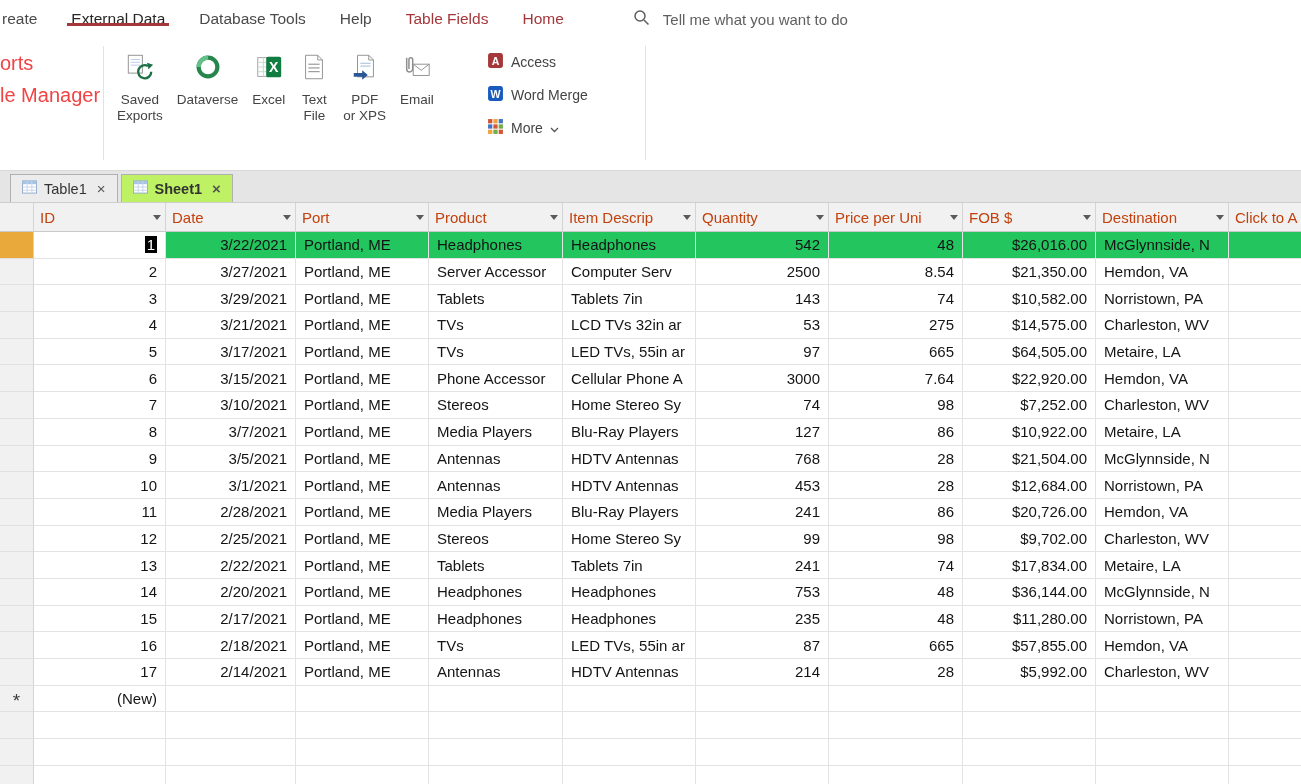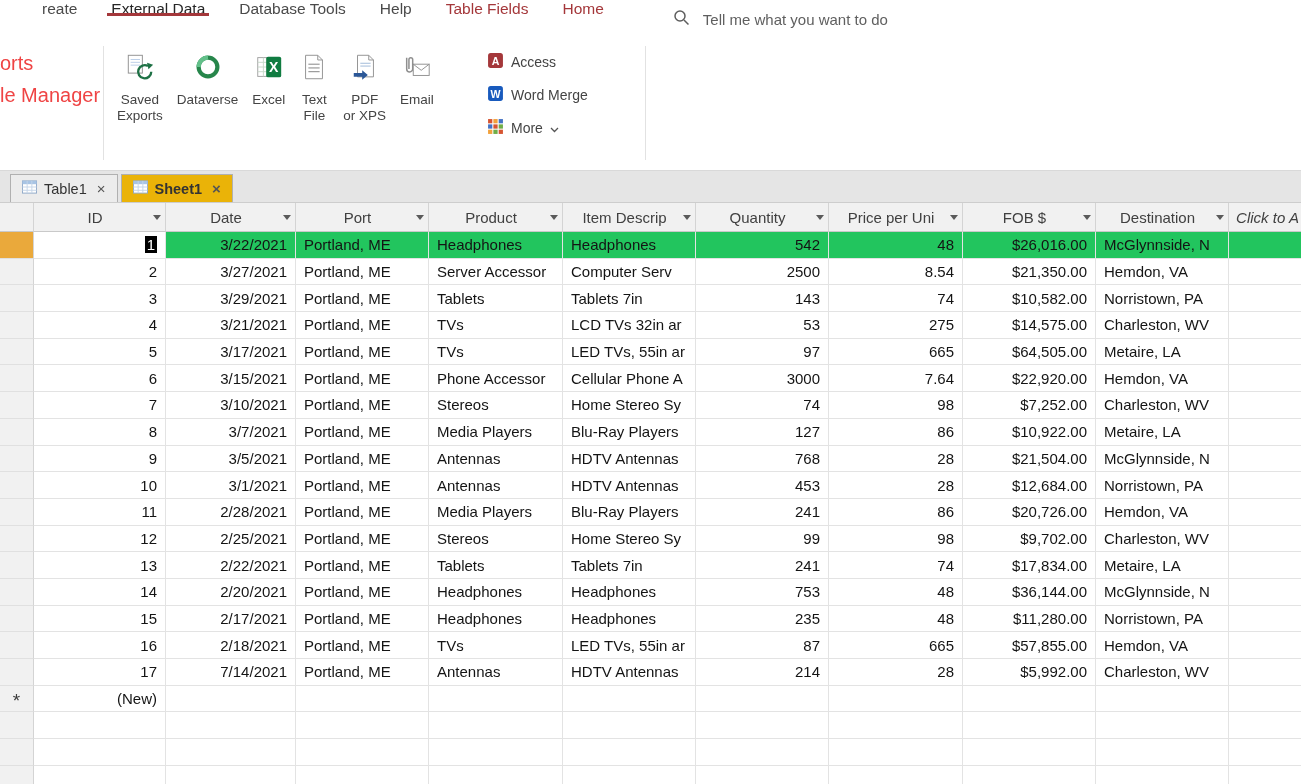--- a/index.html
+++ b/index.html
@@ -45,55 +45,55 @@
 
   
   .obj-strip {
     position:absolute; top:171px; left:0; width:100%; height:32px;
     background:#e5e5e5; border-bottom:1px solid #cdcdcd;
     display:flex; align-items:flex-end; padding-left:10px;
   }
   .obj-tab { height:28px; display:flex; align-items:center; gap:7px; padding:0 11px;
     background:#ececec; border:1px solid #b0b0b0; border-bottom:none; margin-right:3px;
     font-size:14.5px; color:#333; cursor:pointer; }
-  .obj-tab.active { background:#eab308; font-weight:bold; }
+  .obj-tab.active { background:#bef264; font-weight:bold; }
   .obj-tab .close { font-size:15px; color:#555; margin-left:3px; line-height:1; }
 
   
   .sheet {
     position:absolute; top:203px; left:0; width:1316px; height:581px;
     display:grid;
     grid-template-columns:34px 132px 130px 133px 134px 133px 133px 134px 133px 133px 87px;
     grid-template-rows:29px;
     grid-auto-rows:26.7px;
     background:#fff;
   }
   .cell { border-right:1px solid #e3e3e3; border-bottom:1px solid #e3e3e3;
     overflow:hidden; white-space:nowrap; display:flex; align-items:center;
     padding:0 8px; font-size:15px; color:#141414; cursor:default; }
   .cell.r { justify-content:flex-end; }
   .cell.hdr { background:#f1f1f1; border-right:1px solid #d4d4d4; border-bottom:1px solid #c9c9c9;
-    color:#404040; justify-content:center; position:relative; padding:0 15px 0 6px; cursor:pointer; }
+    color:#c2410c; justify-content:flex-start; position:relative; padding:0 15px 0 6px; cursor:pointer; }
   .hdr .drop { position:absolute; right:4px; top:50%; margin-top:-2px; width:0; height:0;
     border-left:4.5px solid transparent; border-right:4.5px solid transparent; border-top:5px solid #5a5a5a; }
-  .hdr.placeholder .htxt { font-style:italic; }
+  .hdr.placeholder .htxt { }
   .hdr.corner { padding:0; }
   .cell.rowsel { background:#f1f1f1; border-right:1px solid #d4d4d4; border-bottom:1px solid #e0e0e0;
     padding:0; justify-content:center; cursor:pointer; }
   .rowsel.gold { background:#eaa93b; }
   .cell.sel { background:#22c55e; }
   .cell.editcell { background:#fff; }
   .selhl { background:#000; color:#fff; padding:0 2px; }
   .star { font-size:19px; color:#3c3c3c; line-height:1; margin-top:4px; }
 </style>
 </head>
 <body>
 
 <div class="ribbon-tabs">
-  <div style="display:flex;align-items:flex-start;margin-left:40px;">
+  <div style="display:flex;align-items:center;">
       <div class="rtab">reate</div>
       <div class="rtab active">External Data</div>
       <div class="rtab">Database Tools</div>
       <div class="rtab">Help</div>
       <div class="rtab contextual">Table Fields</div>
       <div class="rtab contextual">Home</div>
     </div>
   <div class="searchbox">
     <span>
       <svg width="17" height="17" viewBox="0 0 17 17">
@@ -472,21 +472,21 @@
     <div class="cell">Portland, ME</div>
     <div class="cell">TVs</div>
     <div class="cell">LED TVs, 55in ar</div>
     <div class="cell r">87</div>
     <div class="cell r">665</div>
     <div class="cell r">$57,855.00</div>
     <div class="cell">Hemdon, VA</div>
     <div class="cell"></div>
     <div class="cell rowsel"></div>
     <div class="cell r">17</div>
-    <div class="cell r">7/14/2021</div>
+    <div class="cell r">2/14/2021</div>
     <div class="cell">Portland, ME</div>
     <div class="cell">Antennas</div>
     <div class="cell">HDTV Antennas</div>
     <div class="cell r">214</div>
     <div class="cell r">28</div>
     <div class="cell r">$5,992.00</div>
     <div class="cell">Charleston, WV</div>
     <div class="cell"></div>
     <div class="cell rowsel">
       <span class="star">*</span>

